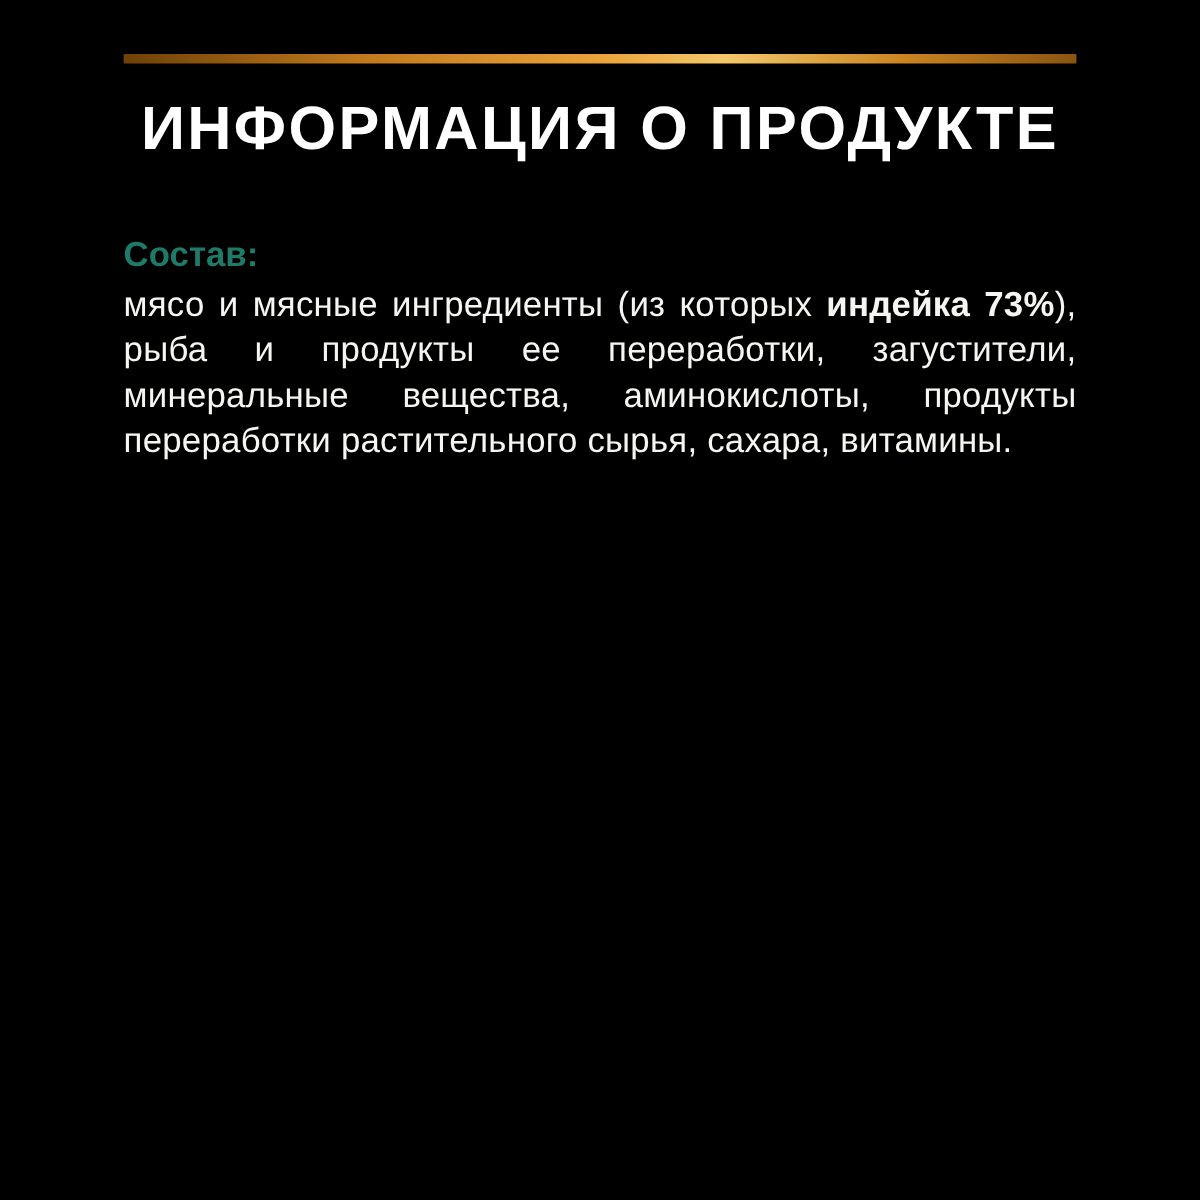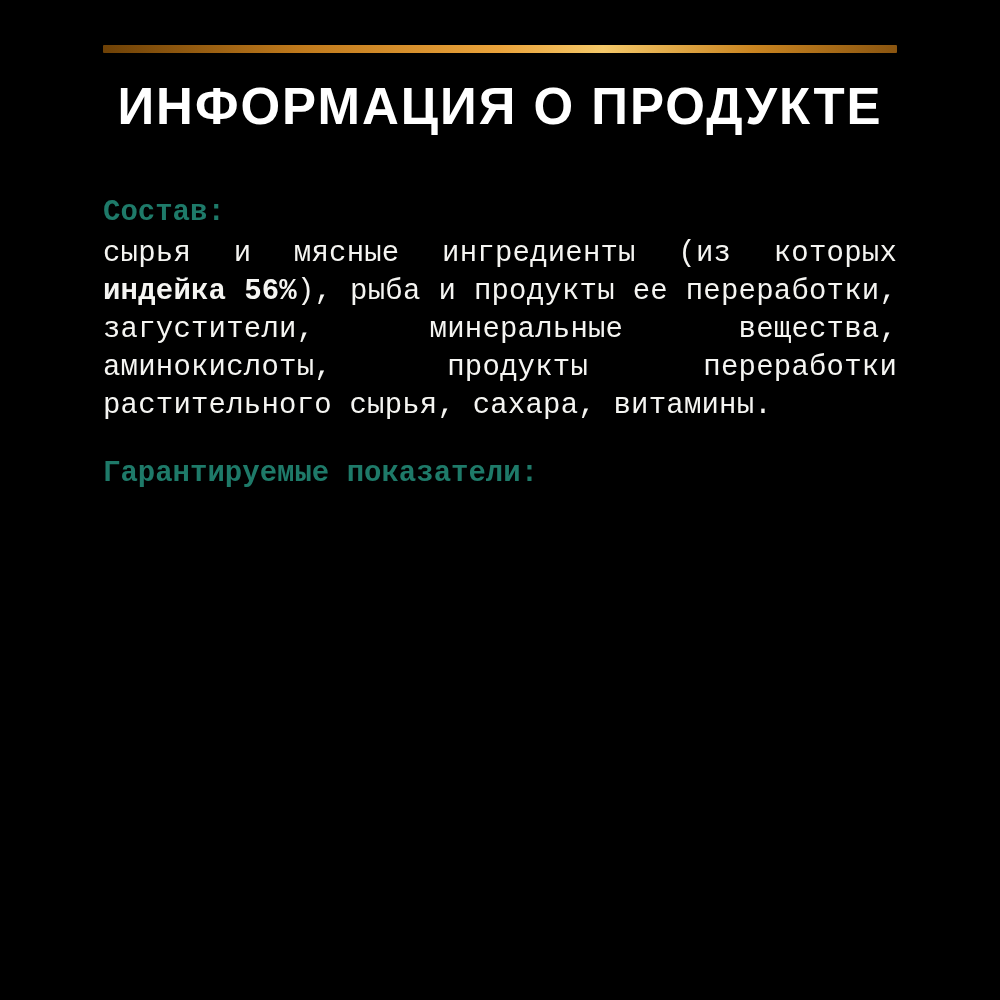--- a/index.html
+++ b/index.html
@@ -24,21 +24,21 @@
   h1.title {
     margin: 26px 0 0 0;
     color: var(--title-color, #ffffff);
     font-size: 51px;
     font-weight: 700;
     letter-spacing: 2px;
     line-height: 1.08;
     text-align: center;
     white-space: nowrap;
   }
-  .sections { margin-top: 60px; font-family: Liberation Mono, monospace; }
+  .sections { margin-top: 60px; }
   .section + .section { margin-top: 30px; }
   h2.section-heading {
     margin: 0 0 3px 0;
     color: var(--heading-color, #1e7a69);
     font-size: 29px;
     font-weight: 700;
     line-height: 38px;
   }
   p.section-body {
     margin: 0;
@@ -60,20 +60,19 @@
 </head>
 <body>
 
 <div class="page">
   <div class="content">
     <div class="gold-bar" style="background: linear-gradient(90deg, rgb(110, 65, 6) 0%, rgb(192, 122, 28) 25%, rgb(234, 163, 59) 50%, rgb(244, 200, 105) 63%, rgb(201, 132, 32) 82%, rgb(138, 85, 16) 100%);"></div>
     <h1 class="title">ИНФОРМАЦИЯ О ПРОДУКТЕ</h1>
     <div class="sections">
         <section class="section">
           <h2 class="section-heading">Состав:</h2>
-          <p class="section-body"><span>сырья и мясные ингредиенты (из которых </span><span class="bold">индейка 56%</span><span>), рыба и продукты ее переработки, загустители, минеральные вещества, аминокислоты, продукты переработки растительного сырья, сахара, витамины.</span></p>
+          <p class="section-body"><span>мясо и мясные ингредиенты (из которых </span><span class="bold">индейка 73%</span><span>), рыба и продукты ее переработки, загустители, минеральные вещества, аминокислоты, продукты переработки растительного сырья, сахара, витамины.</span></p>
         </section>
         <section class="section">
-          <h2 class="section-heading">Гарантируемые показатели:</h2>
         </section>
       </div>
   </div>
 </div>
 
 </body></html>

